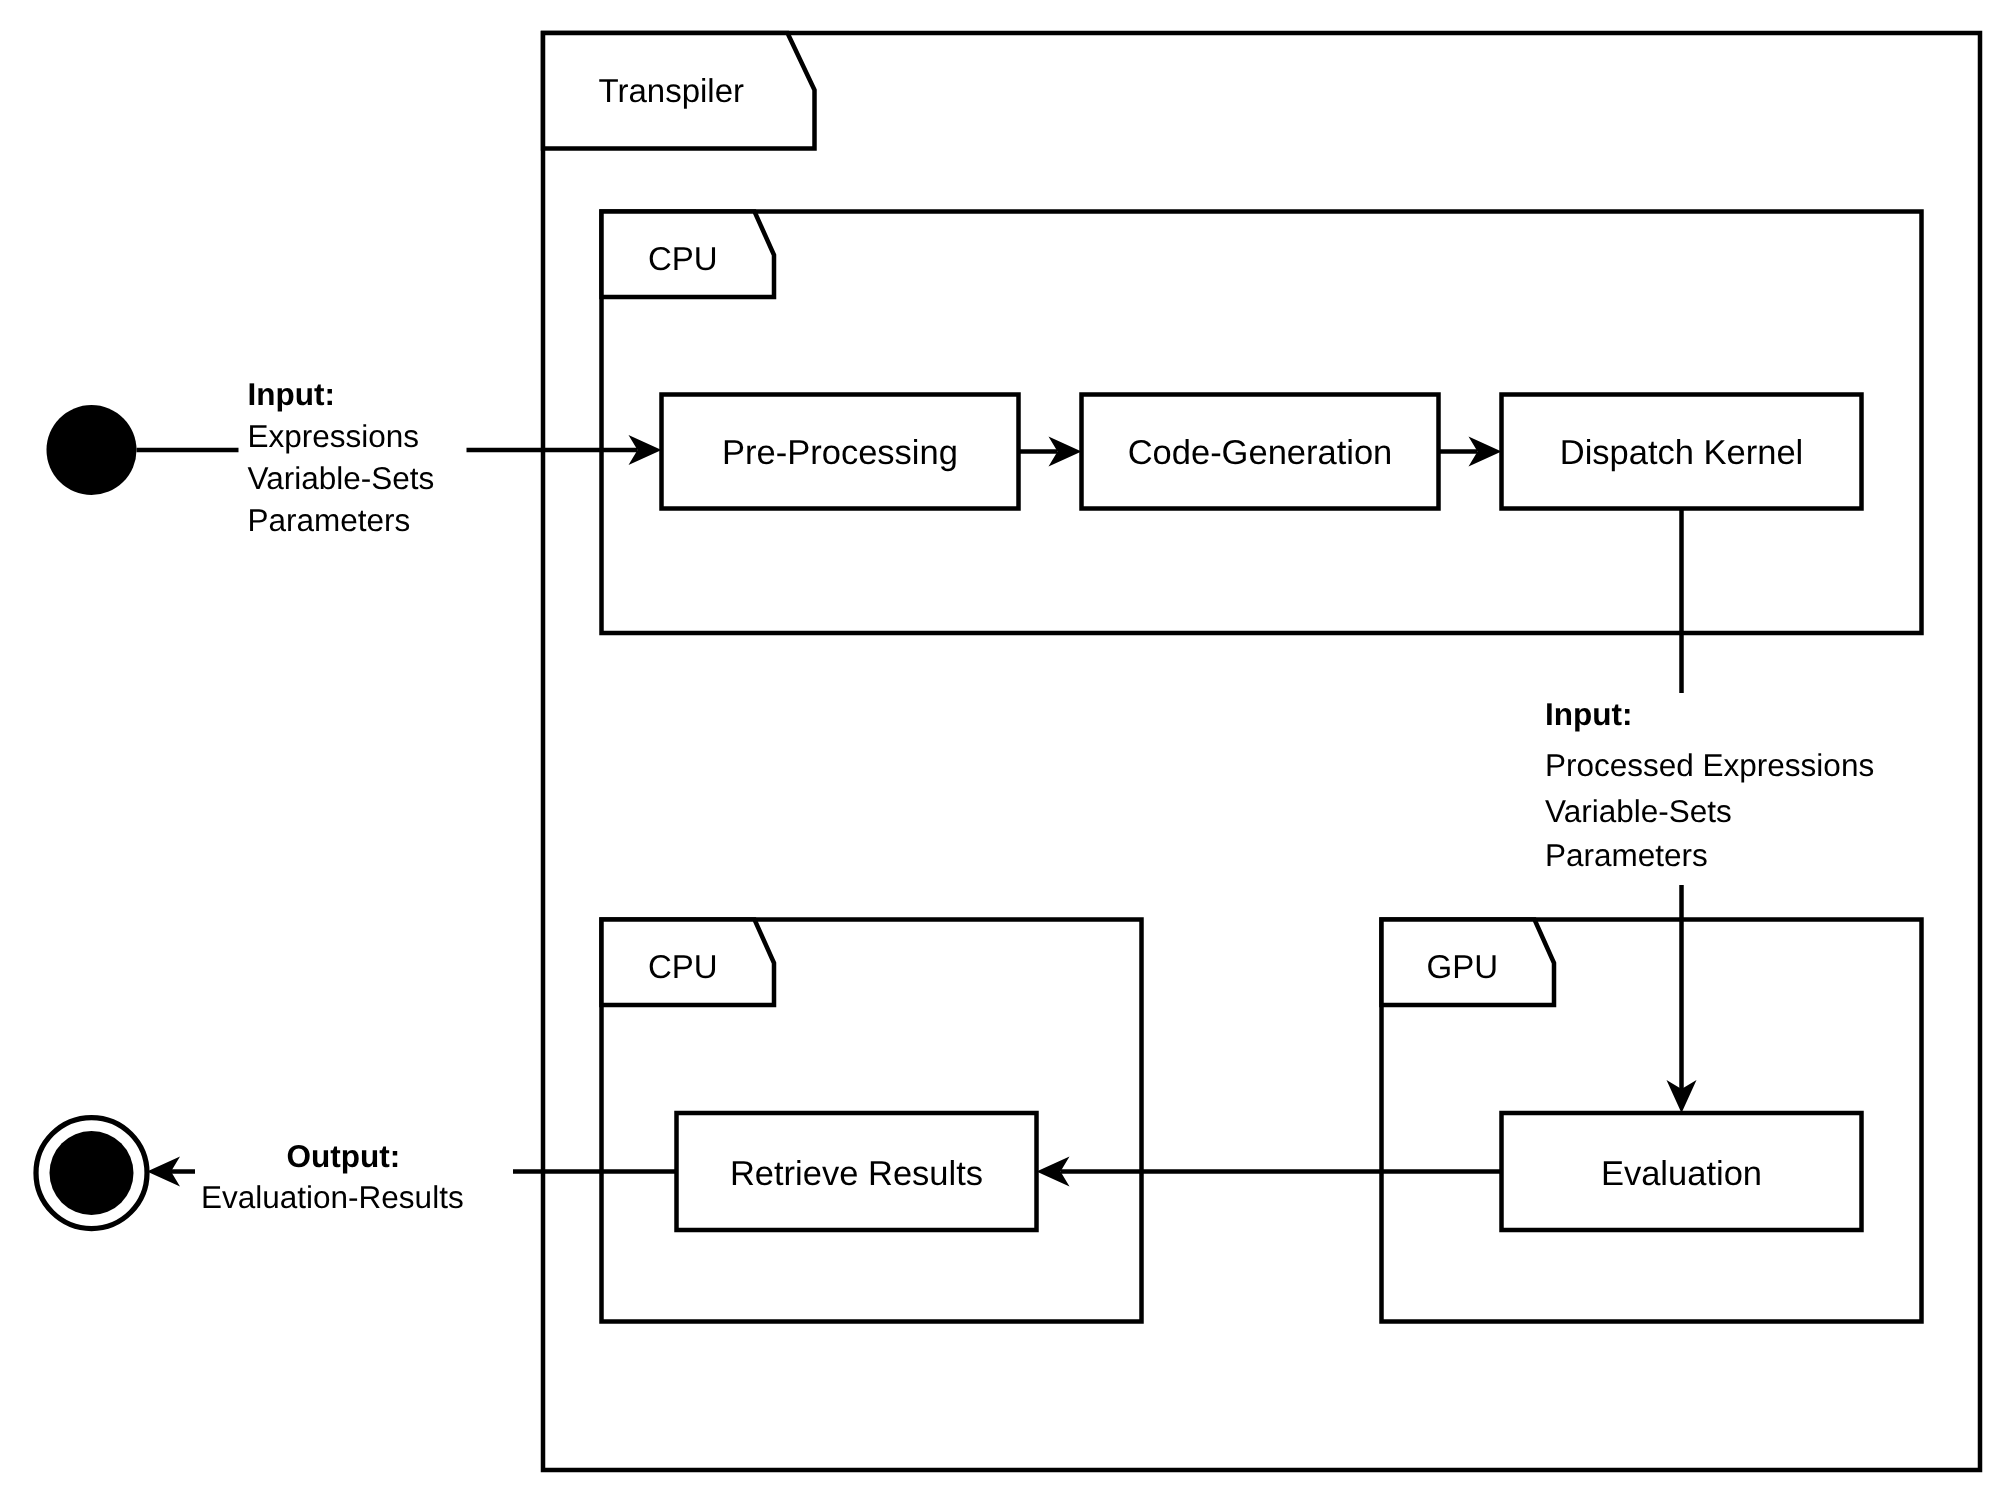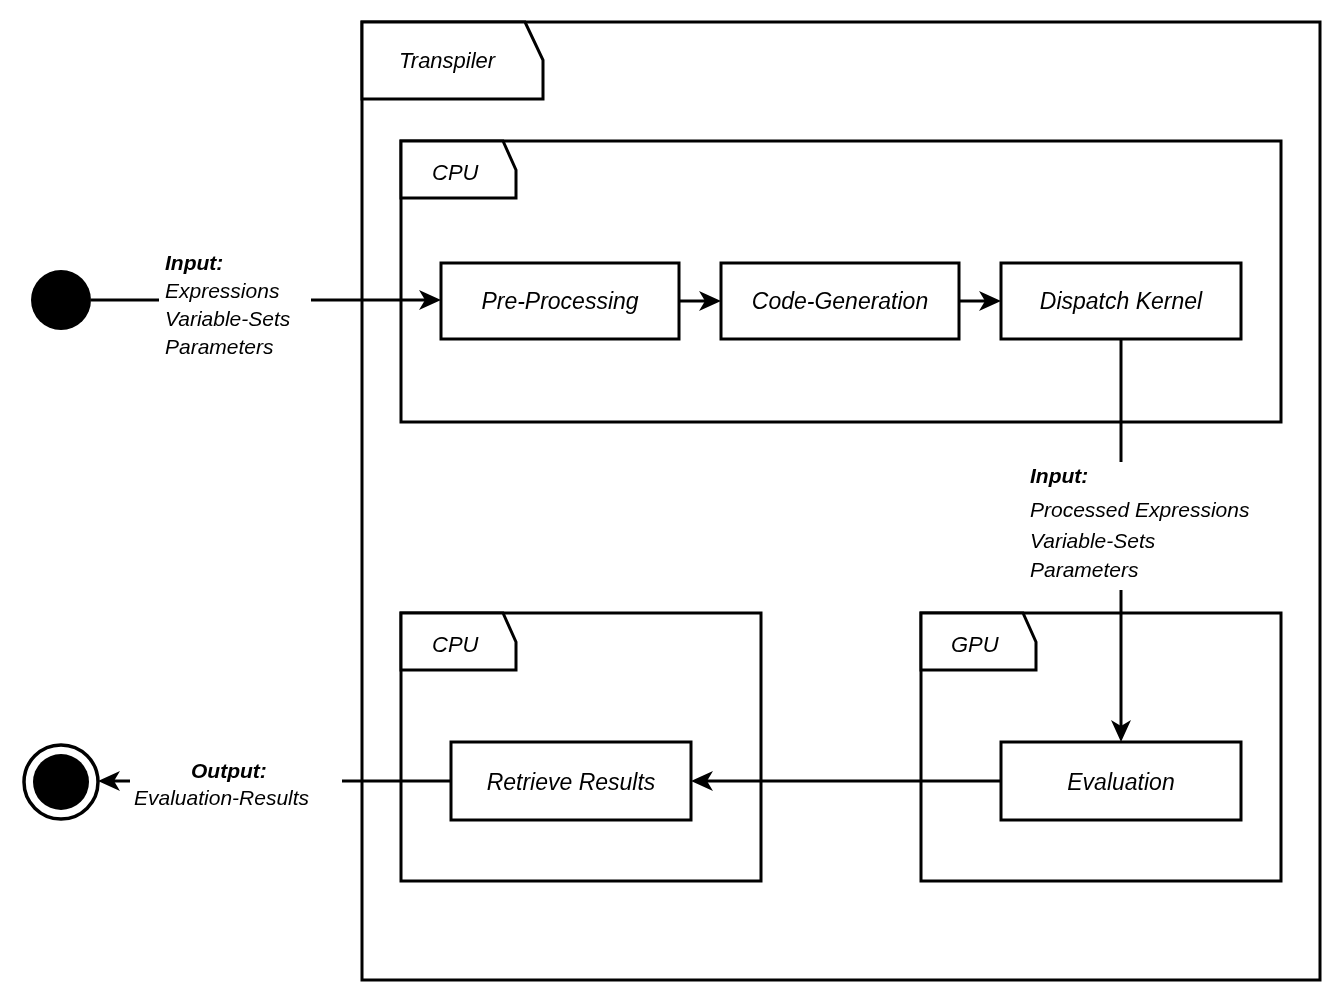--- a/index.html
+++ b/index.html
@@ -12,21 +12,20 @@
     width: 1342px;
     height: 1002px;
     font-family: "Liberation Sans", sans-serif;
     color: #000000;
     overflow: hidden;
   }
   #diagram-root {
     position: relative;
     width: 1342px;
     height: 728px;
-    font-style: italic;
   }
   svg#diagram {
     display: block;
     width: 1342px;
     height: 1002px;
   }
   .frame-outline {
     fill: none;
     stroke: #000000;
     stroke-width: 3;

